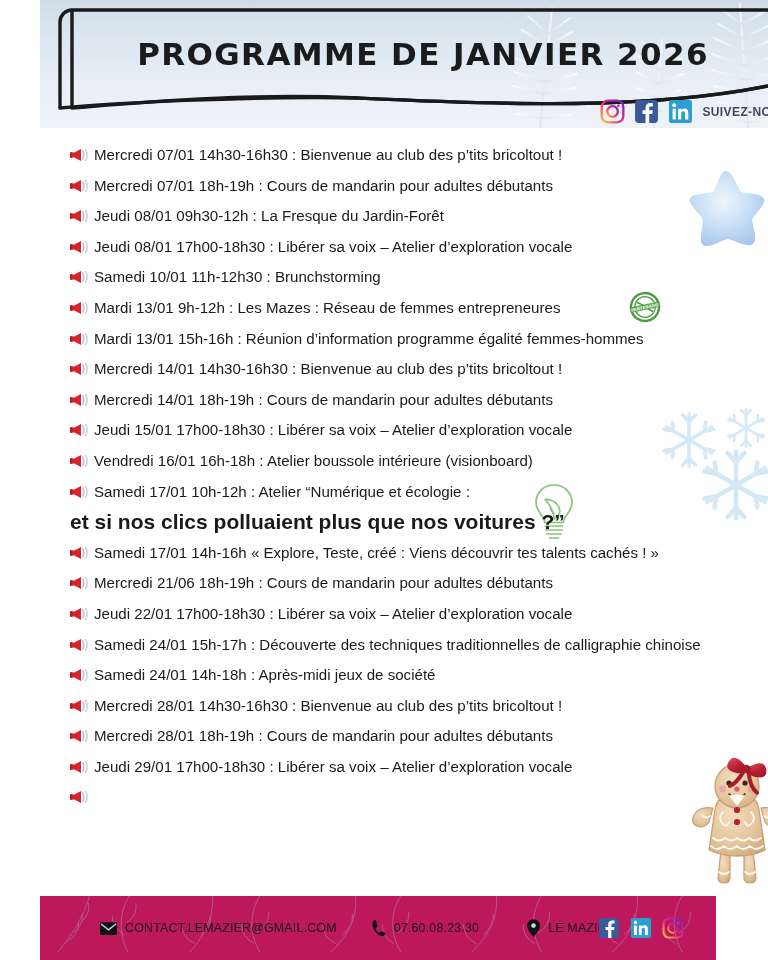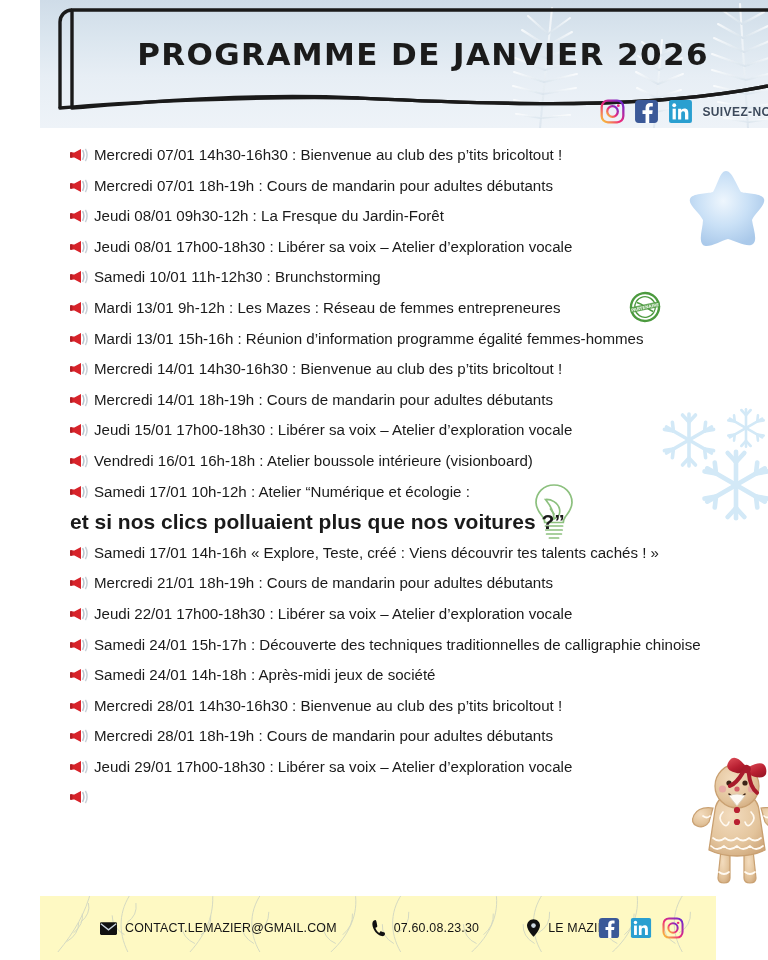--- a/index.html
+++ b/index.html
@@ -85,21 +85,21 @@
     font-weight:bold;font-size:21px;color:#1a1a1a;
     line-height:30.6px;white-space:nowrap;
   }
 
   
   .deco{position:absolute;pointer-events:none;}
 
   
   .footer{
     position:absolute;left:0;top:896px;width:676px;height:64px;
-    background:#fef9c3;
+    background:#be185d;
     overflow:hidden;
   }
   .footer-leaves{position:absolute;inset:0;opacity:.45;}
   .footer-inner{
     position:absolute;inset:0;
     display:flex;align-items:center;
     padding-left:60px;
     gap:0;
   }
   .fitem{display:flex;align-items:center;gap:8px;}
@@ -479,21 +479,21 @@
               <path d="M1 4.6 h3.4 L11 1 v12 L4.4 9.4 H1 Z" fill="#d8232a"></path>
               <rect x="0" y="4.2" width="2.4" height="5.6" fill="#b31d24"></rect>
               <path d="M12.6 2.2 q2.6 4.8 0 9.6" fill="none" stroke="#b8c3cc" stroke-width="1.5"></path>
               <path d="M15.4 0.8 q3.4 6.2 0 12.4" fill="none" stroke="#c9d2d9" stroke-width="1.5"></path>
             </svg></span><span>Samedi 17/01 14h-16h « Explore, Teste, créé : Viens découvrir tes talents cachés ! »</span></div>
         <div class="ev"><span class="mega"><svg width="19" height="14" viewBox="0 0 19 14">
               <path d="M1 4.6 h3.4 L11 1 v12 L4.4 9.4 H1 Z" fill="#d8232a"></path>
               <rect x="0" y="4.2" width="2.4" height="5.6" fill="#b31d24"></rect>
               <path d="M12.6 2.2 q2.6 4.8 0 9.6" fill="none" stroke="#b8c3cc" stroke-width="1.5"></path>
               <path d="M15.4 0.8 q3.4 6.2 0 12.4" fill="none" stroke="#c9d2d9" stroke-width="1.5"></path>
-            </svg></span><span>Mercredi 21/01 18h-19h : Cours de mandarin pour adultes débutants</span></div>
+            </svg></span><span>Mercredi 21/06 18h-19h : Cours de mandarin pour adultes débutants</span></div>
         <div class="ev"><span class="mega"><svg width="19" height="14" viewBox="0 0 19 14">
               <path d="M1 4.6 h3.4 L11 1 v12 L4.4 9.4 H1 Z" fill="#d8232a"></path>
               <rect x="0" y="4.2" width="2.4" height="5.6" fill="#b31d24"></rect>
               <path d="M12.6 2.2 q2.6 4.8 0 9.6" fill="none" stroke="#b8c3cc" stroke-width="1.5"></path>
               <path d="M15.4 0.8 q3.4 6.2 0 12.4" fill="none" stroke="#c9d2d9" stroke-width="1.5"></path>
             </svg></span><span>Jeudi 22/01 17h00-18h30 : Libérer sa voix – Atelier d’exploration vocale</span></div>
         <div class="ev wrap"><span class="mega"><svg width="19" height="14" viewBox="0 0 19 14">
               <path d="M1 4.6 h3.4 L11 1 v12 L4.4 9.4 H1 Z" fill="#d8232a"></path>
               <rect x="0" y="4.2" width="2.4" height="5.6" fill="#b31d24"></rect>
               <path d="M12.6 2.2 q2.6 4.8 0 9.6" fill="none" stroke="#b8c3cc" stroke-width="1.5"></path>

